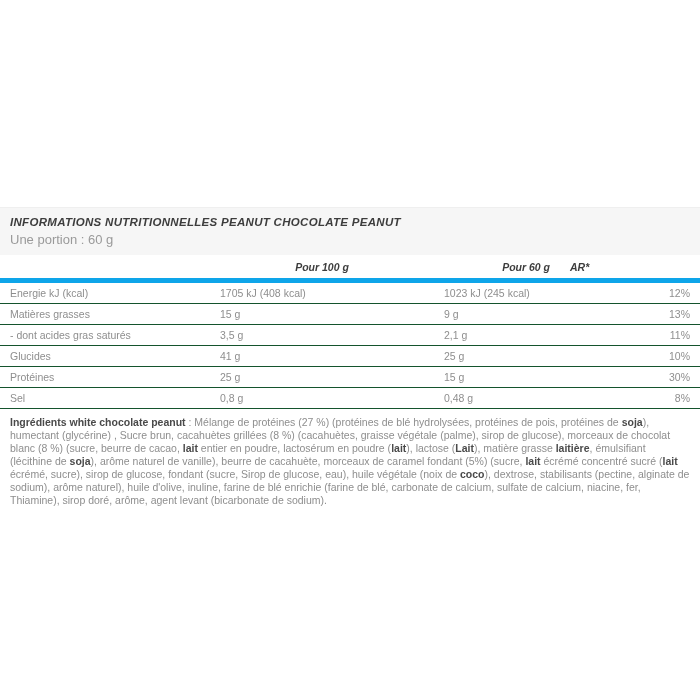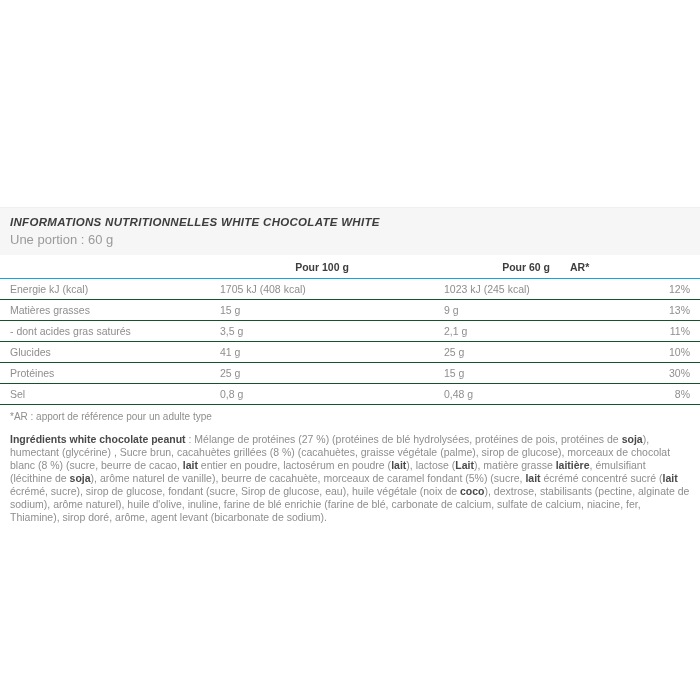--- a/index.html
+++ b/index.html
@@ -36,21 +36,22 @@
   table.nutrition {
     width: 100%;
     border-collapse: collapse;
     font-size: 10.5px;
     table-layout: fixed;
   }
   .nutrition th {
     font-weight: bold;
     color: #3d3d3d;
     padding: 6px 10px 5px;
-    border-bottom: 1px solid #0ea5e9;
+    border-bottom: 5px solid #0ea5e9;
+    font-style: italic;
   }
   .nutrition td {
     color: #8e8e8e;
     padding: 4px 10px;
     border-bottom: 1px solid #14532d;
     white-space: nowrap;
     overflow: hidden;
   }
   .c1 { width: 30%; text-align: left; }
   .c2 { width: 32%; text-align: center; }
@@ -77,21 +78,21 @@
     font-weight: bold;
     color: #4a4a4a;
   }
 </style>
 </head>
 <body>
 
 <div class="content">
 
   <div class="title-band">
-    <h1 class="title">INFORMATIONS NUTRITIONNELLES WHITE CHOCOLATE WHITE</h1>
+    <h1 class="title">INFORMATIONS NUTRITIONNELLES PEANUT CHOCOLATE PEANUT</h1>
     <p class="portion">Une portion : 60 g</p>
   </div>
 
   <table class="nutrition">
     <thead>
       <tr>
         <th class="c1"></th>
         <th class="c2">Pour 100 g</th>
         <th class="c3">Pour 60 g</th>
         <th class="c4">AR*</th>
@@ -130,17 +131,16 @@
         </tr>
         <tr>
           <td class="td-label">Sel</td>
           <td class="td-center">0,8 g</td>
           <td class="td-center">0,48 g</td>
           <td class="td-right">8%</td>
         </tr>
       </tbody>
   </table>
 
-  <div class="footnote">*AR : apport de référence pour un adulte type</div>
 
   <p class="ingredients"><span class="b">Ingrédients white chocolate peanut</span><span> : Mélange de protéines (27 %) (protéines de blé hydrolysées, protéines de pois, protéines de </span><span class="b">soja</span><span>), humectant (glycérine) , Sucre brun, cacahuètes grillées (8 %) (cacahuètes, graisse végétale (palme), sirop de glucose), morceaux de chocolat blanc (8 %) (sucre, beurre de cacao, </span><span class="b">lait</span><span> entier en poudre, lactosérum en poudre (</span><span class="b">lait</span><span>), lactose (</span><span class="b">Lait</span><span>), matière grasse </span><span class="b">laitière</span><span>, émulsifiant (lécithine de </span><span class="b">soja</span><span>), arôme naturel de vanille), beurre de cacahuète, morceaux de caramel fondant (5%) (sucre, </span><span class="b">lait</span><span> écrémé concentré sucré (</span><span class="b">lait</span><span> écrémé, sucre), sirop de glucose, fondant (sucre, Sirop de glucose, eau), huile végétale (noix de </span><span class="b">coco</span><span>), dextrose, stabilisants (pectine, alginate de sodium), arôme naturel), huile d'olive, inuline, farine de blé enrichie (farine de blé, carbonate de calcium, sulfate de calcium, niacine, fer, Thiamine), sirop doré, arôme, agent levant (bicarbonate de sodium).</span></p>
 
 </div>
 
 </body></html>

